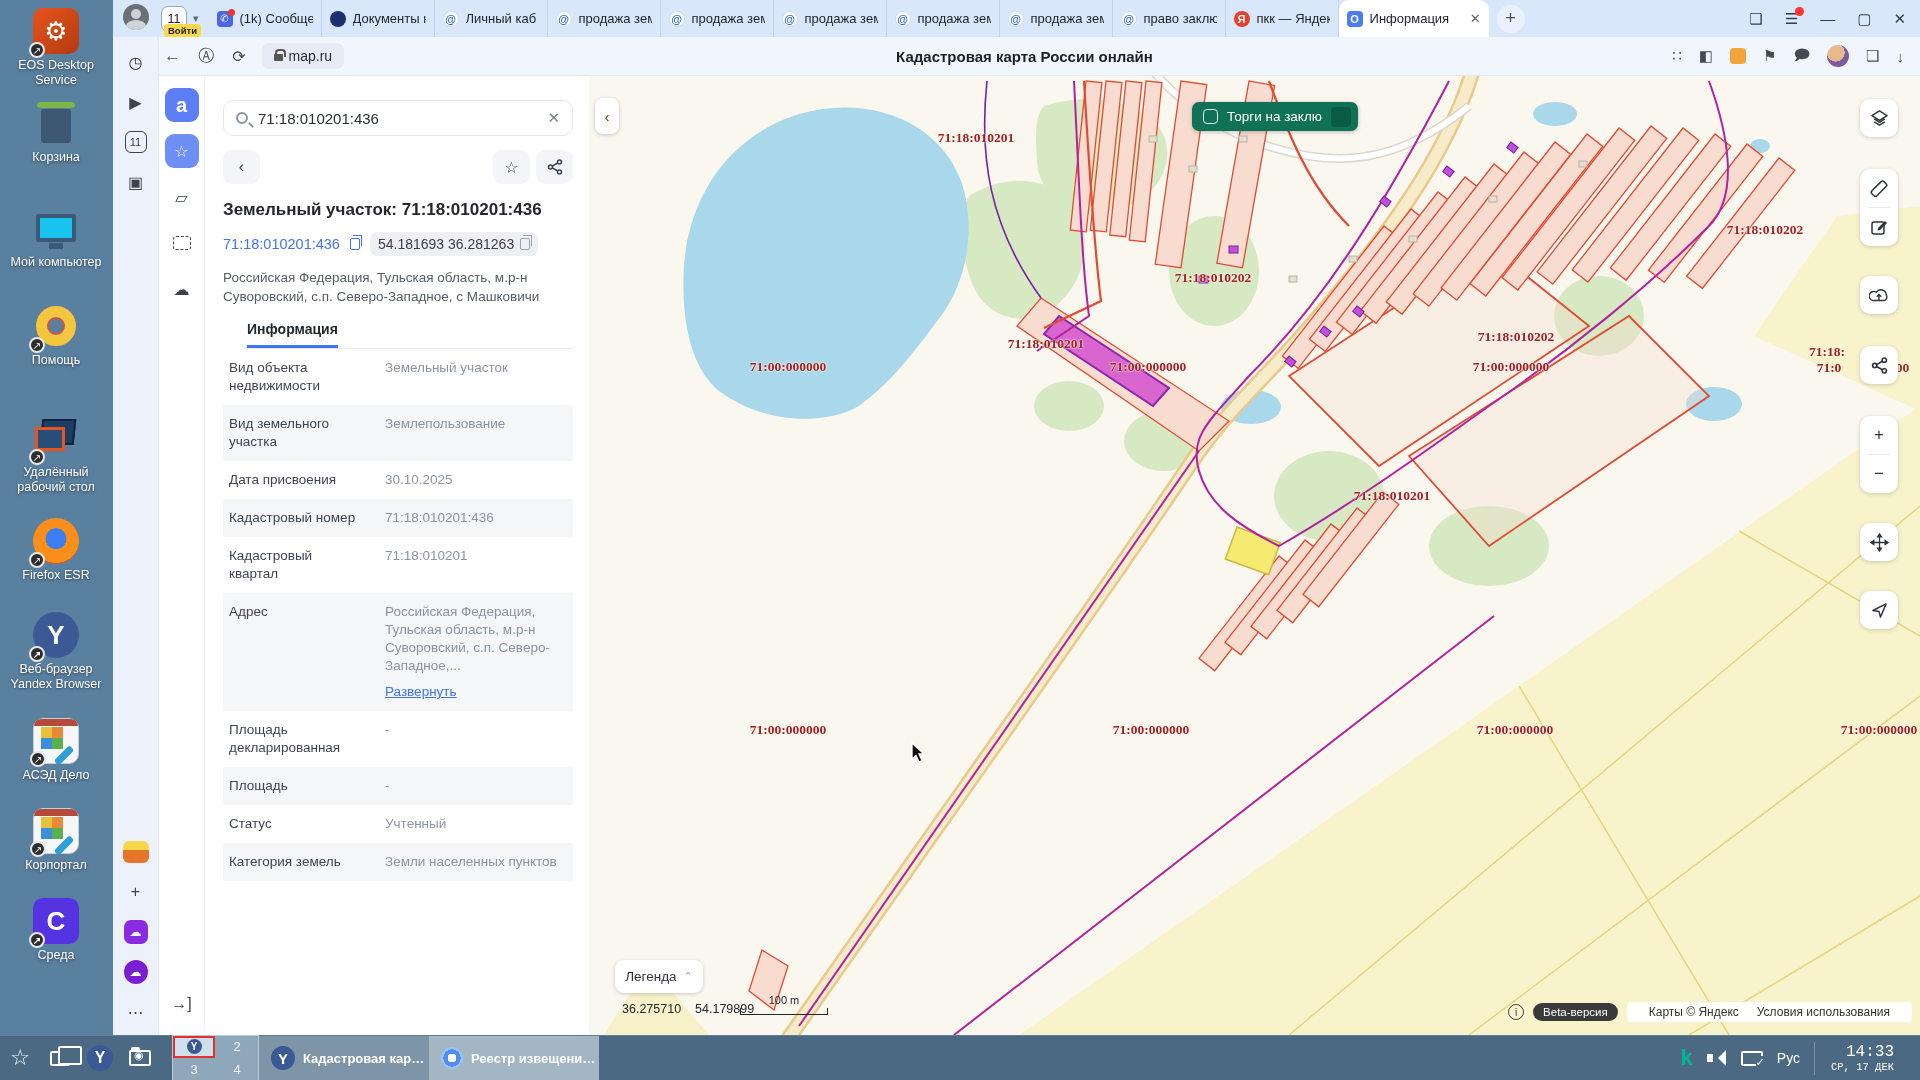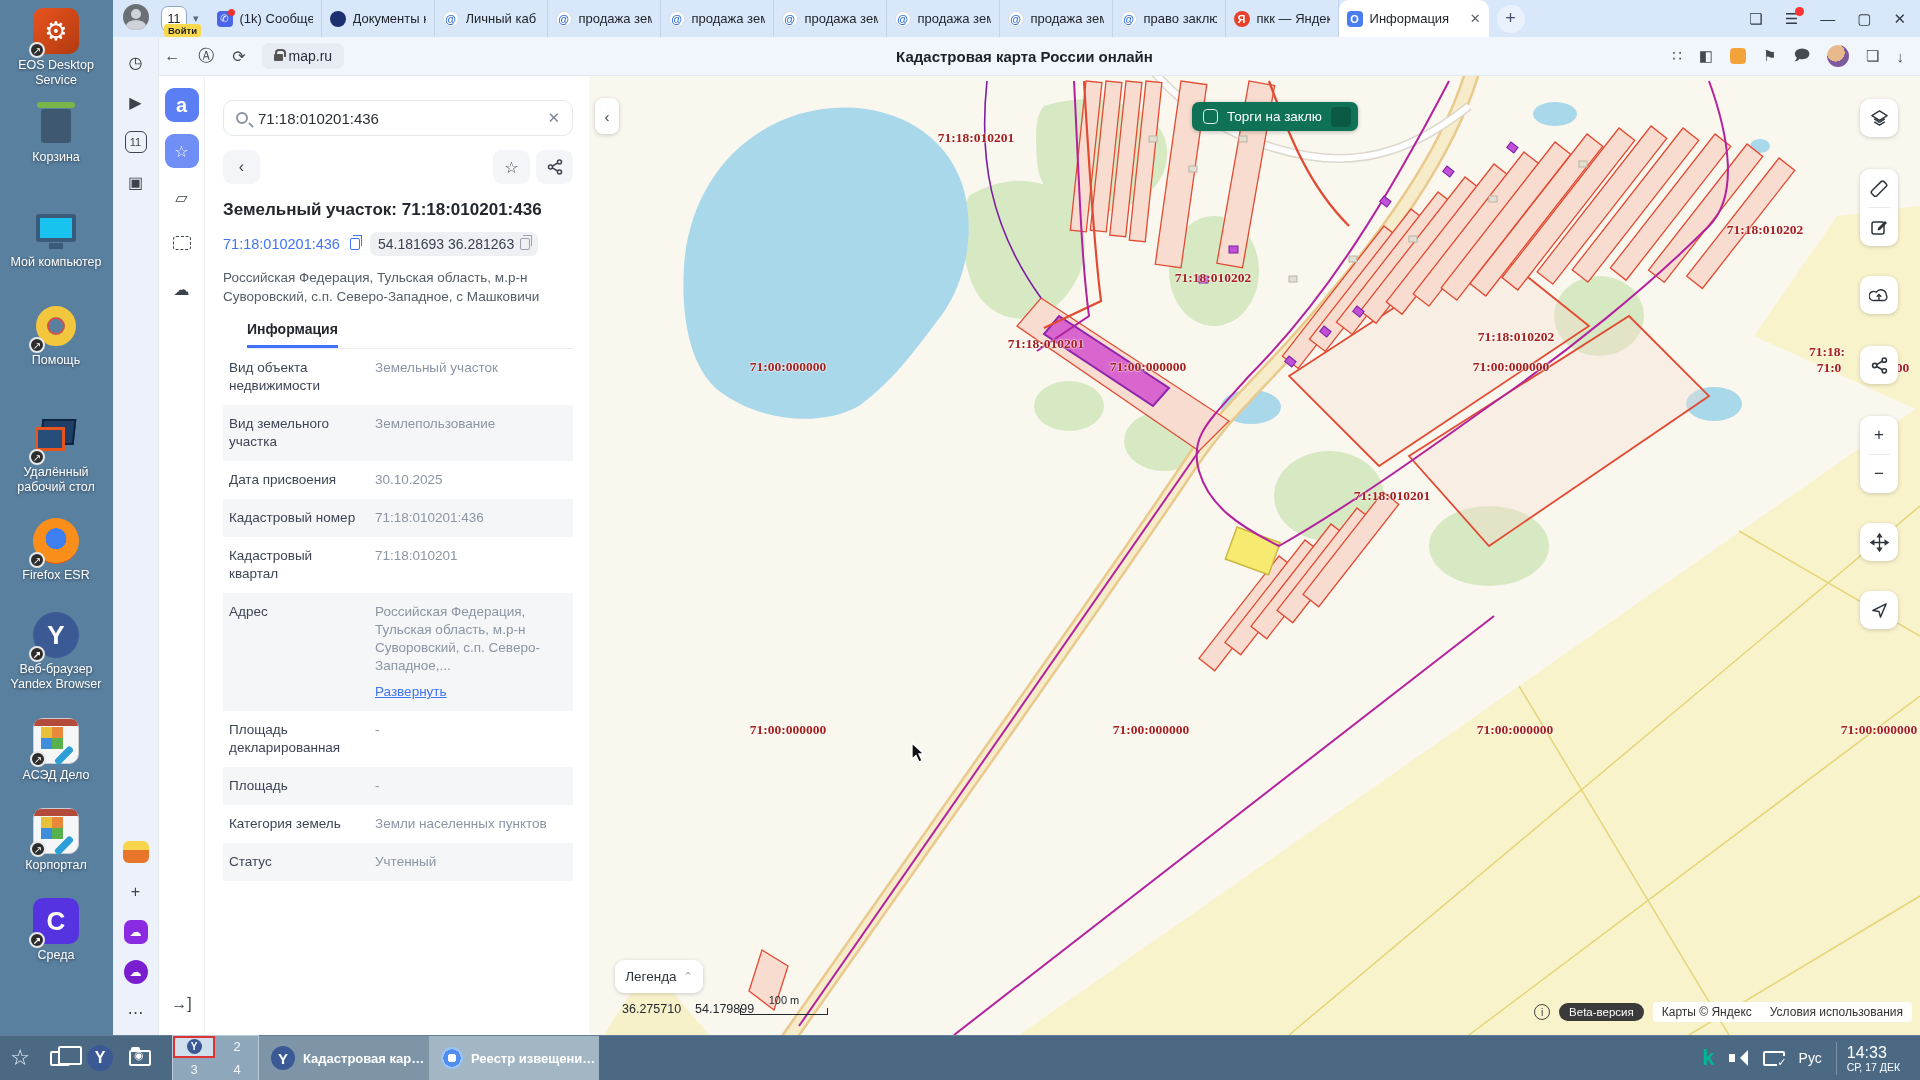--- a/index.html
+++ b/index.html
@@ -70,21 +70,21 @@
   .fav-chr { width:22px; height:22px; border-radius:50%;
     background:radial-gradient(circle,#fff 0 28%, #4f8ef0 29% 55%, #9cc3f5 56%); }
   #tray { margin-left:auto; display:flex; align-items:center; gap:14px; padding-right:10px; }
   .kasp { color:#00b795; font-weight:bold; font-size:22px; }
   .spk { position:relative; width:20px; height:16px; }
   .spk::before { content:""; position:absolute; left:0; top:4px; width:6px; height:8px; background:#fff; }
   .spk::after { content:""; position:absolute; left:3px; top:0; border:8px solid transparent; border-right-color:#fff; }
   .mon2 { width:22px; height:15px; border:2px solid #fff; border-radius:2px; position:relative; color:#fff; }
   .mon2::after { content:"✓"; position:absolute; right:-4px; bottom:-5px; background:#4c6983; font-size:11px; }
   .lang { color:#fff; font-size:14px; }
-  .clockbox { border-left:1px solid #7b92a6; padding:2px 10px; color:#fff; text-align:left; }
+  .clockbox { border-left:1px solid #7b92a6; padding:2px 16px; color:#fff; text-align:right;font-family:Liberation Mono, monospace; }
   .clockbox .t { font-size:16px; line-height:17px; }
   .clockbox .d { font-size:10.5px; line-height:12px; }
 
   
   #browser { position:absolute; left:113px; top:0; right:0; bottom:45px; background:#fff; }
   #tabbar { position:absolute; left:0; top:0; right:0; height:37px; background:#d9e7fa;
     display:flex; align-items:center; }
   #profile { position:relative; width:30px; height:30px; margin:0 8px 0 10px; }
   #profile .av { width:26px; height:26px; border-radius:50%; background:#6b6f76; position:relative; overflow:hidden;}
   #profile .av::before { content:""; position:absolute; top:5px; left:8px; width:10px; height:10px; border-radius:50%; background:#cfd3d8;}
@@ -177,21 +177,21 @@
   .chip { background:#eef0f3; border-radius:7px; padding:4px 8px; font-size:14px; color:#3a4150;
     display:flex; gap:6px; align-items:center; }
   .cic { width:10px; height:12px; border:1.6px solid #9aa3b0; border-radius:2px; position:relative; }
   .cic::before { content:""; position:absolute; left:2px; top:-4px; width:8px; height:10px;
     border-top:1.6px solid #9aa3b0; border-right:1.6px solid #9aa3b0; }
   .cic.blue, .cic.blue::before { border-color:#3f74f6; }
   #addr { margin-top:12px; font-size:13.5px; line-height:19px; color:#555c66; }
   #tabstrip { margin-top:14px; border-bottom:1px solid #ececf0;margin-left:24px; }
   #info-tab { display:inline-block; font-size:14px; font-weight:bold; color:#23272e;
     padding-bottom:8px; border-bottom:3px solid #3f74f6; }
-  .info-row { display:flex; gap:18px; padding:10px 6px; font-size:13.5px; line-height:18px; }
+  .info-row { display:flex; gap:28px; padding:10px 6px; font-size:13.5px; line-height:18px; }
   .info-row:nth-child(even) { background:#f5f6f8; }
   .info-row .k { flex:0 0 128px; color:#3d4554; }
   .info-row .v { flex:1; color:#8b95a3; }
   .expand { display:inline-block; margin-top:8px; color:#3f74f6; text-decoration:underline; }
 
   
   #map { position:absolute; left:476px; top:76px; right:0; bottom:0; background:#f9f7ee; overflow:hidden; }
   #map svg.base { position:absolute; left:0; top:0; }
   .maplabel { position:absolute; transform:translate(-50%,-50%); white-space:nowrap;
     font-family:"Liberation Serif", serif; font-weight:bold; font-size:13.5px; color:#a6201f;
@@ -216,21 +216,21 @@
   #coords { position:absolute; left:33px; top:926px; font-size:12.5px; color:#23272e; display:flex; gap:14px; }
   #scalebar { position:absolute; left:151px; top:918px; width:88px; text-align:center;
     font-size:11px; color:#23272e; }
   #scalebar .bar { margin-top:2px; height:7px; border-left:1.5px solid #23272e;
     border-right:1.5px solid #23272e; border-bottom:1.5px solid #23272e; }
   #attrib { position:absolute; right:8px; top:926px; display:flex; align-items:center; gap:9px; }
   .info-i { width:16px; height:16px; border:1.4px solid #444; border-radius:50%; font-size:10.5px;
     color:#444; display:flex; align-items:center; justify-content:center; }
   .beta { background:#3a3a3a; color:#fff; border-radius:10px; font-size:11.5px; padding:3px 10px; }
   .attr-pill { background:rgba(255,255,255,.95); border-radius:4px; font-size:12px; color:#333;
-    padding:3px 9px; display:flex; gap:18px; }
+    padding:3px 22px; display:flex; gap:18px; }
   #cursor { position:absolute; left:322px; top:666px; }
 </style>
 </head>
 <body>
 
 <div id="screen">
 
   <div id="desktop-icons">
     <div class="dicon" style="top:8px">
       <div class="art eos">⚙<span class="shortcut">↗</span></div>
@@ -482,26 +482,26 @@
           </div>
         <div class="info-row">
             <span class="k">Площадь декларированная</span>
             <span class="v">-</span>
           </div>
         <div class="info-row">
             <span class="k">Площадь</span>
             <span class="v">-</span>
           </div>
         <div class="info-row">
+            <span class="k">Статус</span>
+            <span class="v">Учтенный</span>
+          </div>
+        <div class="info-row">
             <span class="k">Категория земель</span>
             <span class="v">Земли населенных пунктов</span>
-          </div>
-        <div class="info-row">
-            <span class="k">Статус</span>
-            <span class="v">Учтенный</span>
           </div>
       </div>
     </div>
 
     <div id="map">
       <svg class="base" width="1331" height="959" viewBox="0 0 1331 959">
 
         <path d="M430,959 L1331,330 L1331,959 Z" fill="#f9f3cc"></path>
         <path d="M1331,130 L1331,335 L1165,260 L1248,140 Z" fill="#f9f3cc"></path>
         <path d="M15,959 L120,959 L60,888 Z" fill="#f7f1ca"></path>

